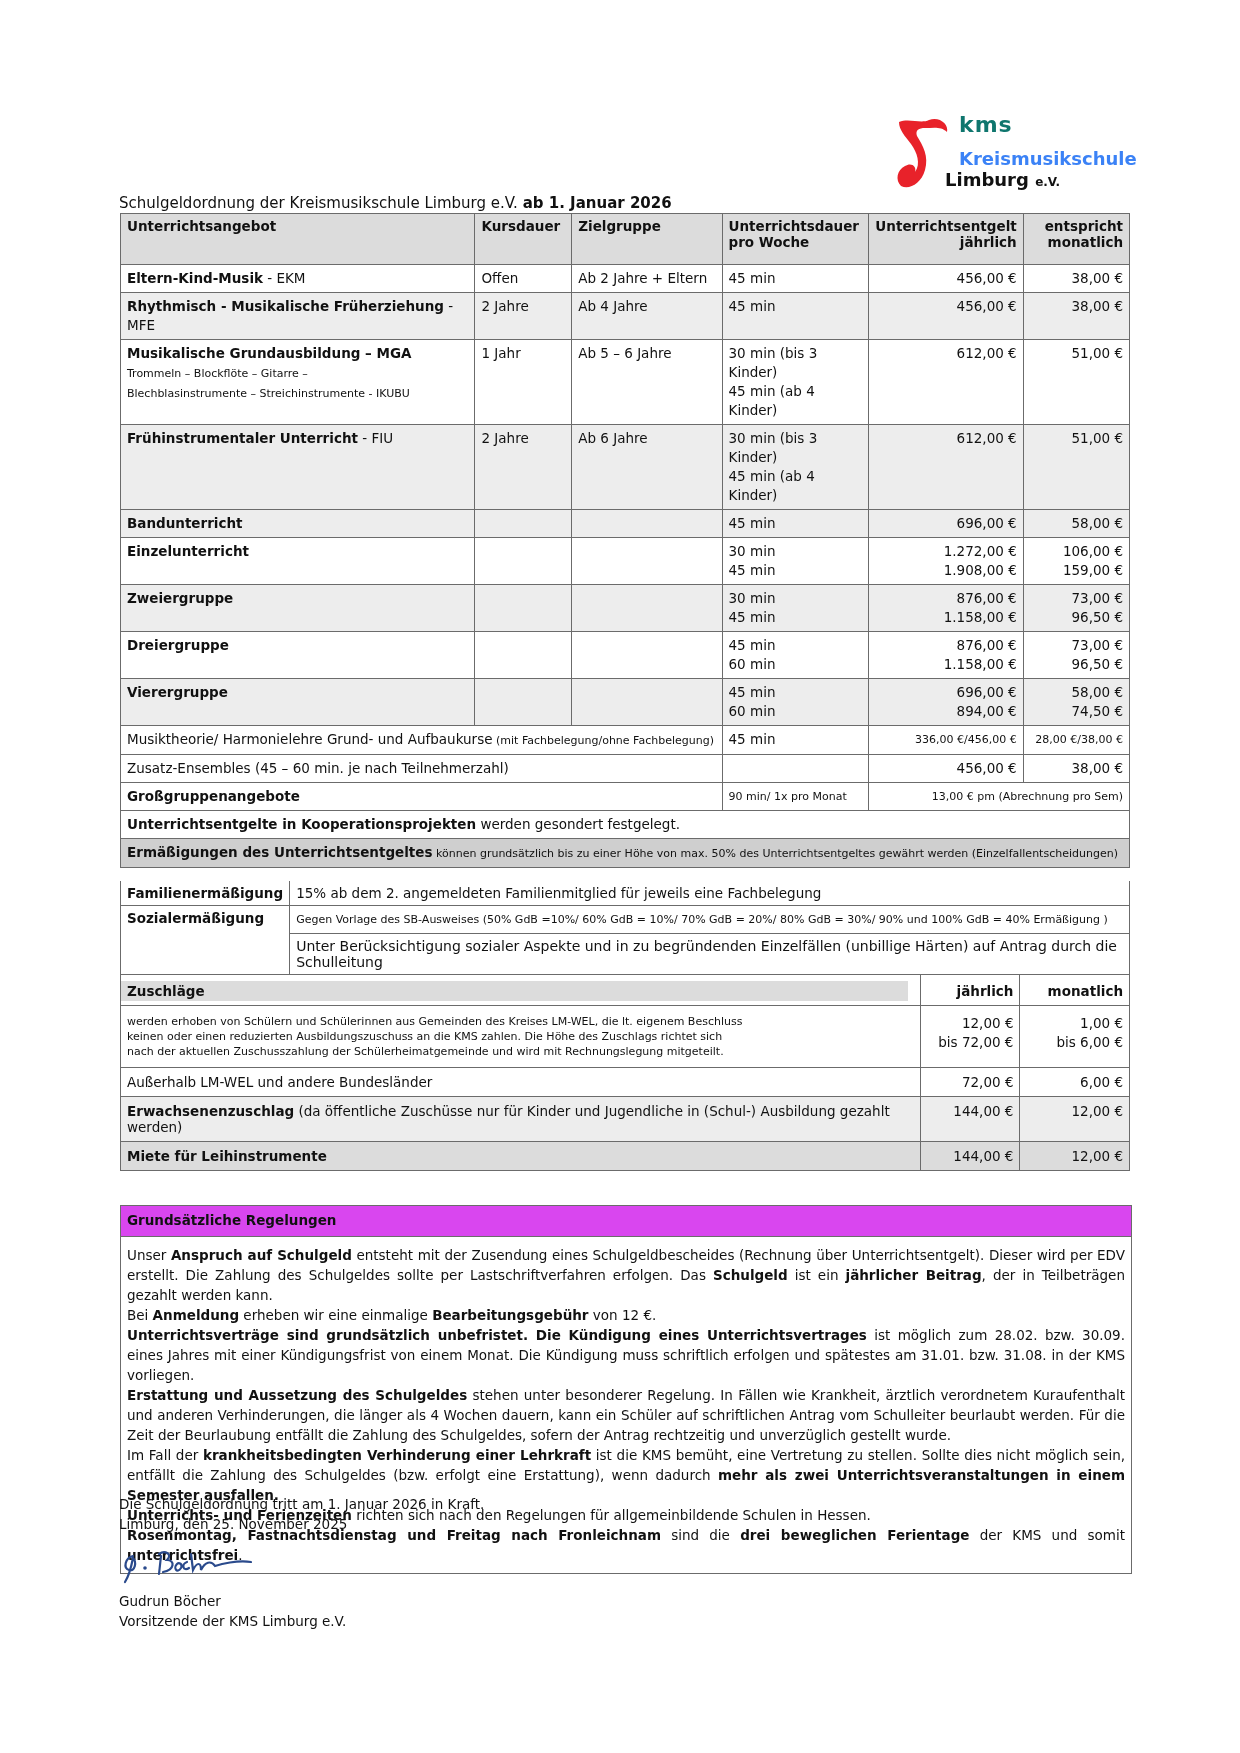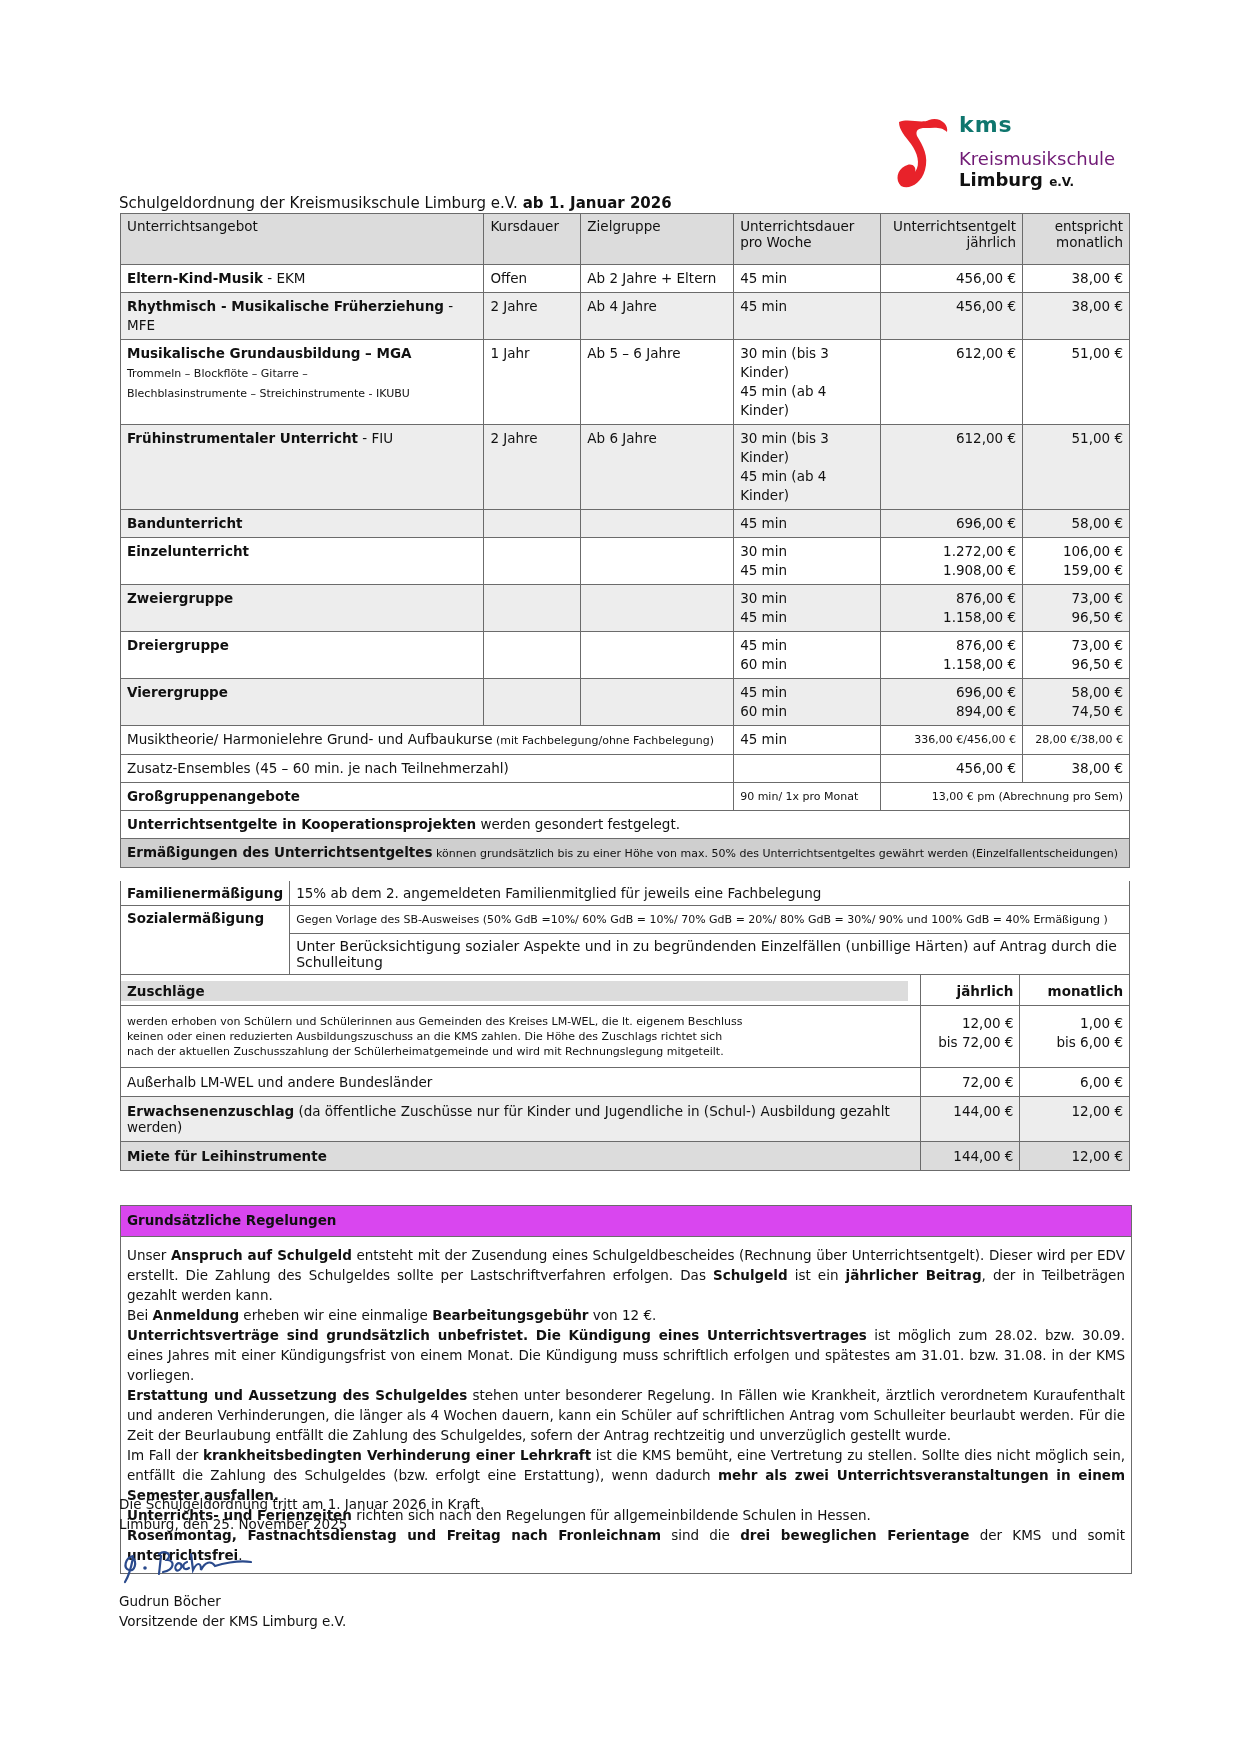--- a/index.html
+++ b/index.html
@@ -1,37 +1,37 @@
 <!DOCTYPE html>
 <html><head>
 <meta charset="utf-8">
 <style>
   html, body { margin: 0; padding: 0; background: #ffffff; }
   body { width: 1240px; height: 1753px; position: relative; font-family: "DejaVu Sans", "Liberation Sans", sans-serif; color: #111; overflow: hidden; }
 
   .logo { position: absolute; left: 895px; top: 116px; width: 240px; height: 80px; }
   .logo svg { position: absolute; left: 0; top: 0; }
   .logo .kms { position: absolute; left: 64px; top: -4px; font-size: 22px; font-weight: bold; letter-spacing: 1px; color: #0f766e; font-family: "DejaVu Sans", sans-serif; }
-  .logo .l2 { position: absolute; left: 64px; top: 32px; font-size: 18px; font-weight: normal; color: #701a75; }
-  .logo .l3 { position: absolute; left: 64px; top: 53px; font-size: 18px; font-weight: bold; color: #111; }
+  .logo .l2 { position: absolute; left: 64px; top: 32px; font-size: 18px; font-weight: bold; color: #3b82f6; }
+  .logo .l3 { position: absolute; left: 50px; top: 53px; font-size: 18px; font-weight: bold; color: #111; }
   .logo .l3 small { font-size: 12px; }
 
   .doc-title { position: absolute; left: 119px; top: 194px; font-size: 15px; color: #111; }
   .doc-title b { font-weight: bold; }
 
   table { border-collapse: collapse; font-size: 13.5px; }
   td, th { border: 1px solid #6b6b6b; vertical-align: top; padding: 4px 6px; text-align: left; }
   .shade { background: #ededed; }
   .hdr { background: #dcdcdc; }
   .r { text-align: right; }
   .small { font-size: 11px; line-height: 19px; }
   .tiny { font-size: 11px; margin-top: 28px; }
 
   #main-table { position: absolute; left: 120px; top: 213px; width: 1010px; }
-  #main-table th { font-weight: normal; height: 42px; }
+  #main-table th { font-weight: bold; height: 42px; }
   #main-table td { line-height: 19px; }
 
   #rules-box { position: absolute; left: 120px; top: 1205px; width: 1010px; border: 1px solid #6b6b6b; }
   #rules-box .rh { background: #d946ef; font-weight: bold; font-size: 13.5px; padding: 6px 6px; border-bottom: 1px solid #6b6b6b; height: 18px; }
   #rules-box .rb { padding: 8px 6px; font-size: 13.5px; line-height: 20px; text-align: justify; }
 
   .footer { position: absolute; left: 119px; top: 1494px; font-size: 13.5px; line-height: 20px; }
   .sig { position: absolute; left: 119px; top: 1548px; }
   .sig-name { position: absolute; left: 119px; top: 1591px; font-size: 13.5px; line-height: 20px; }
 </style>

